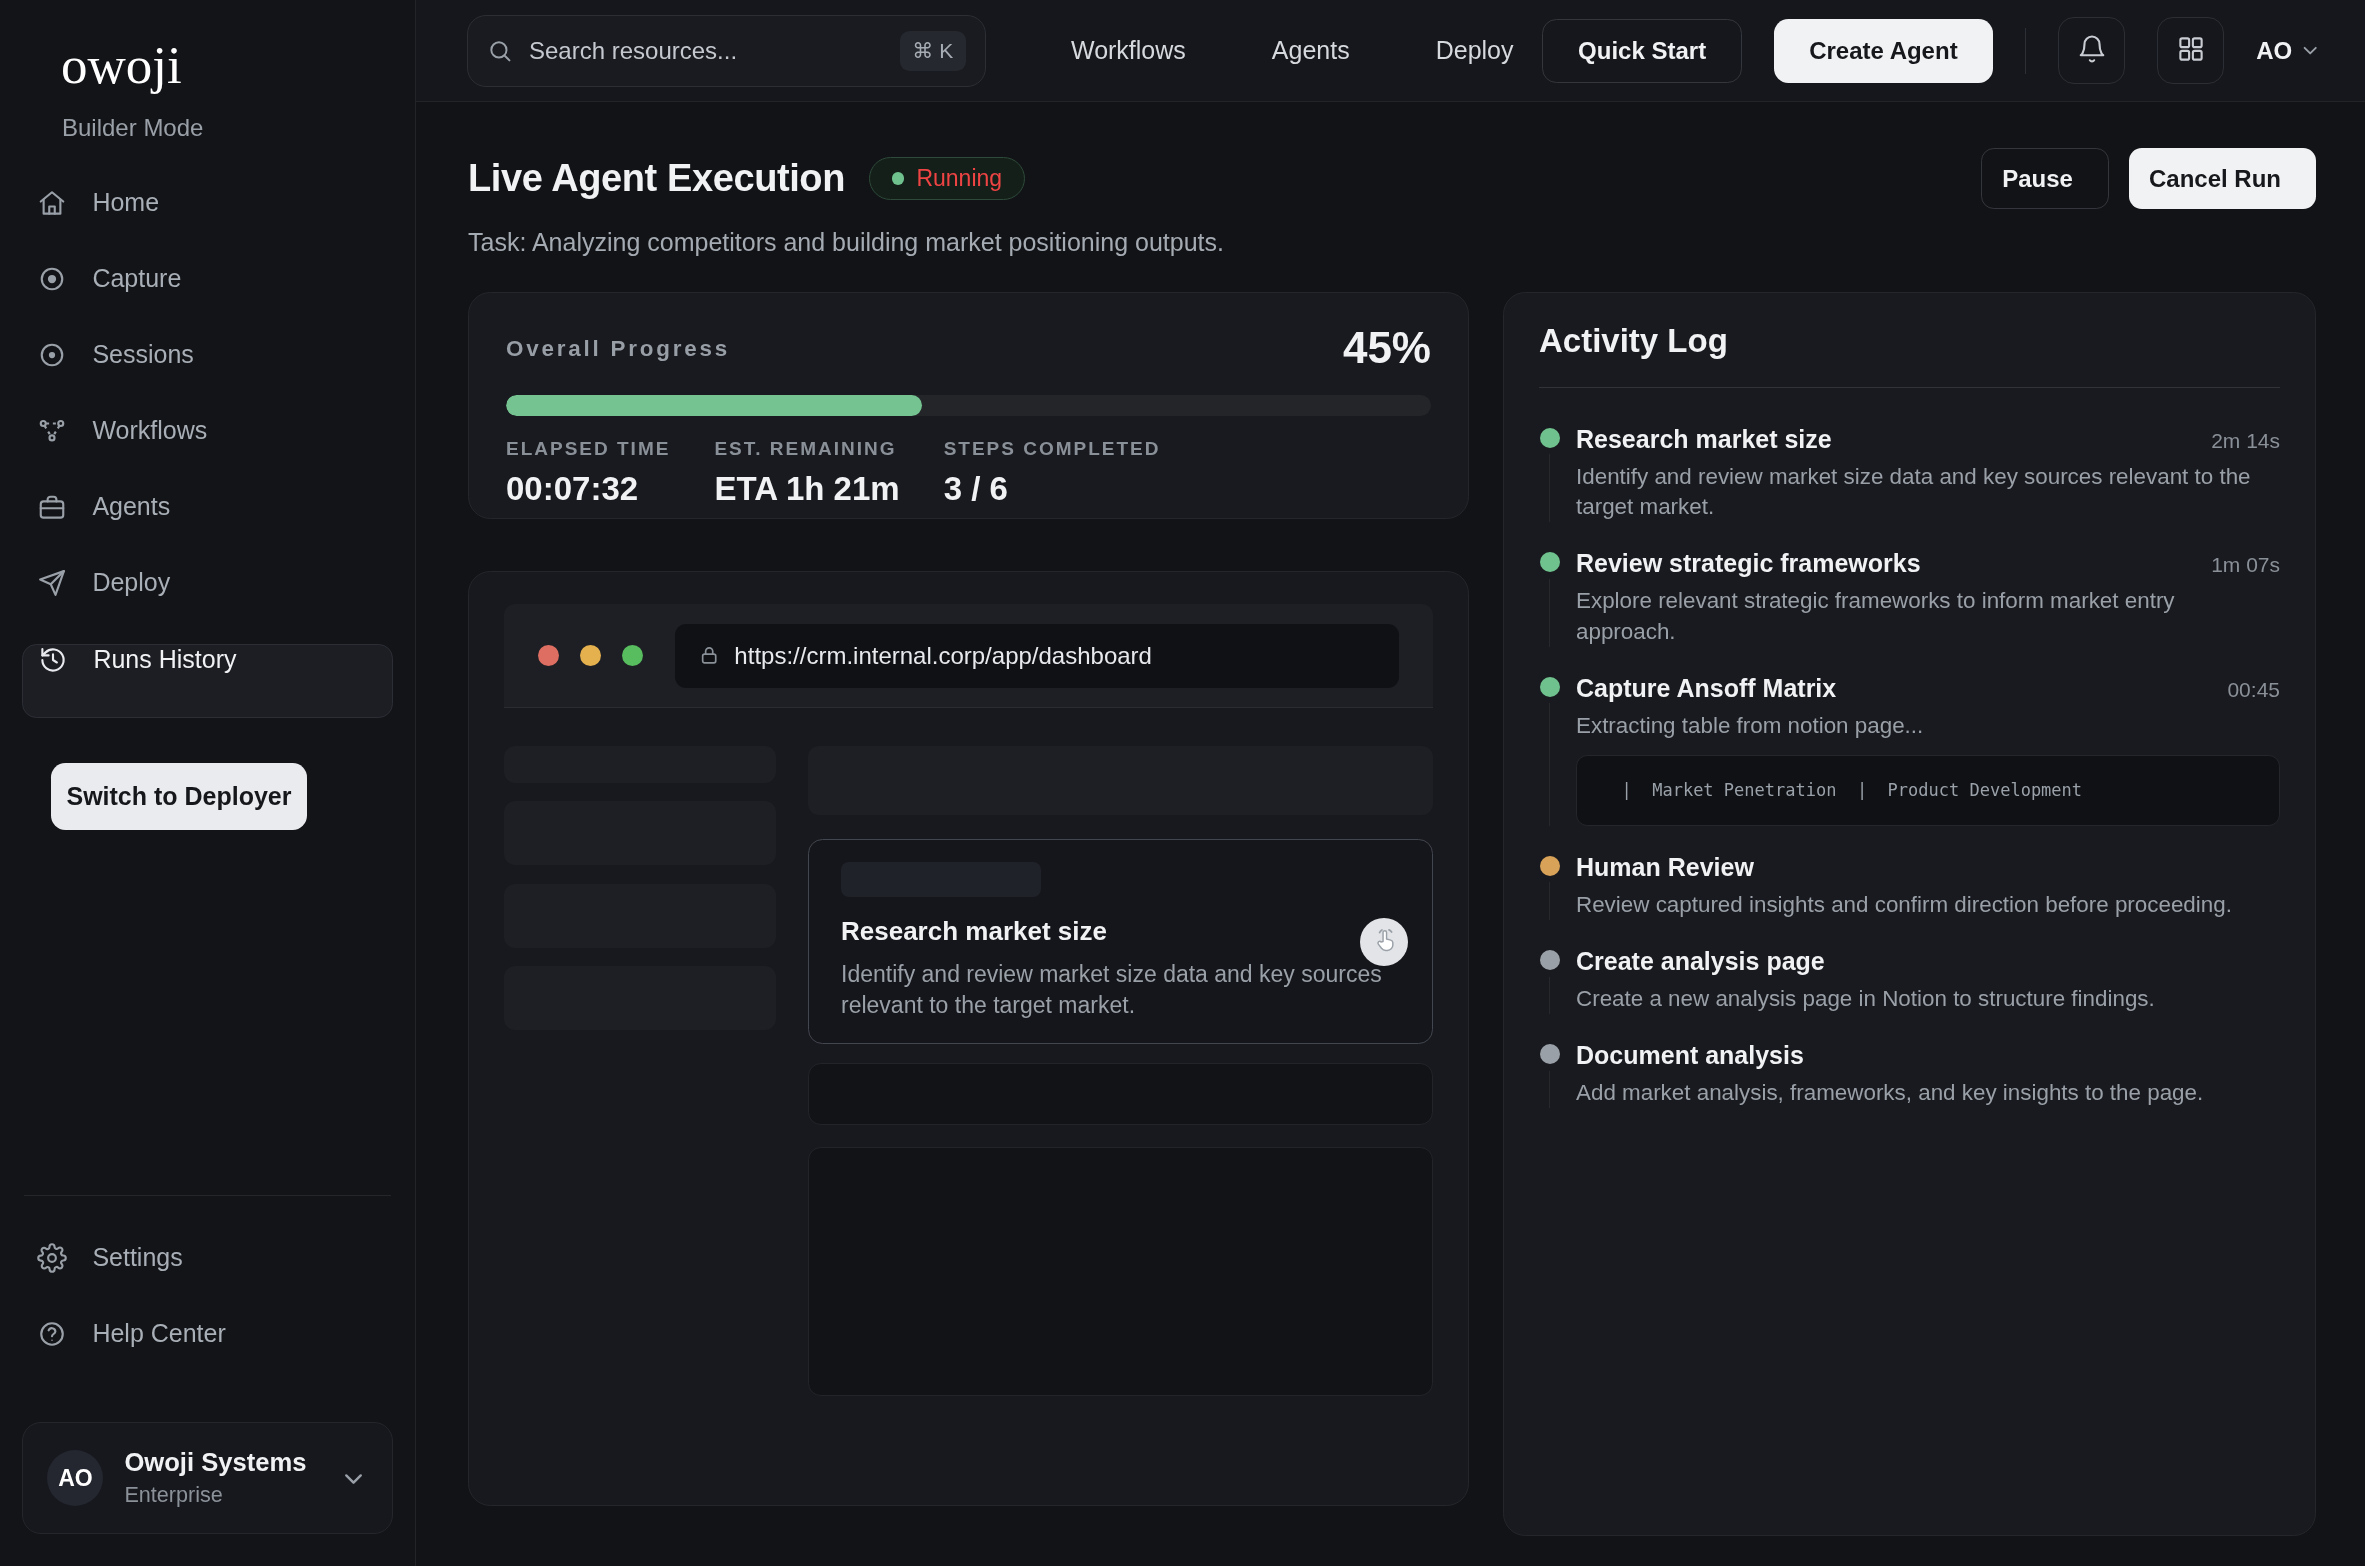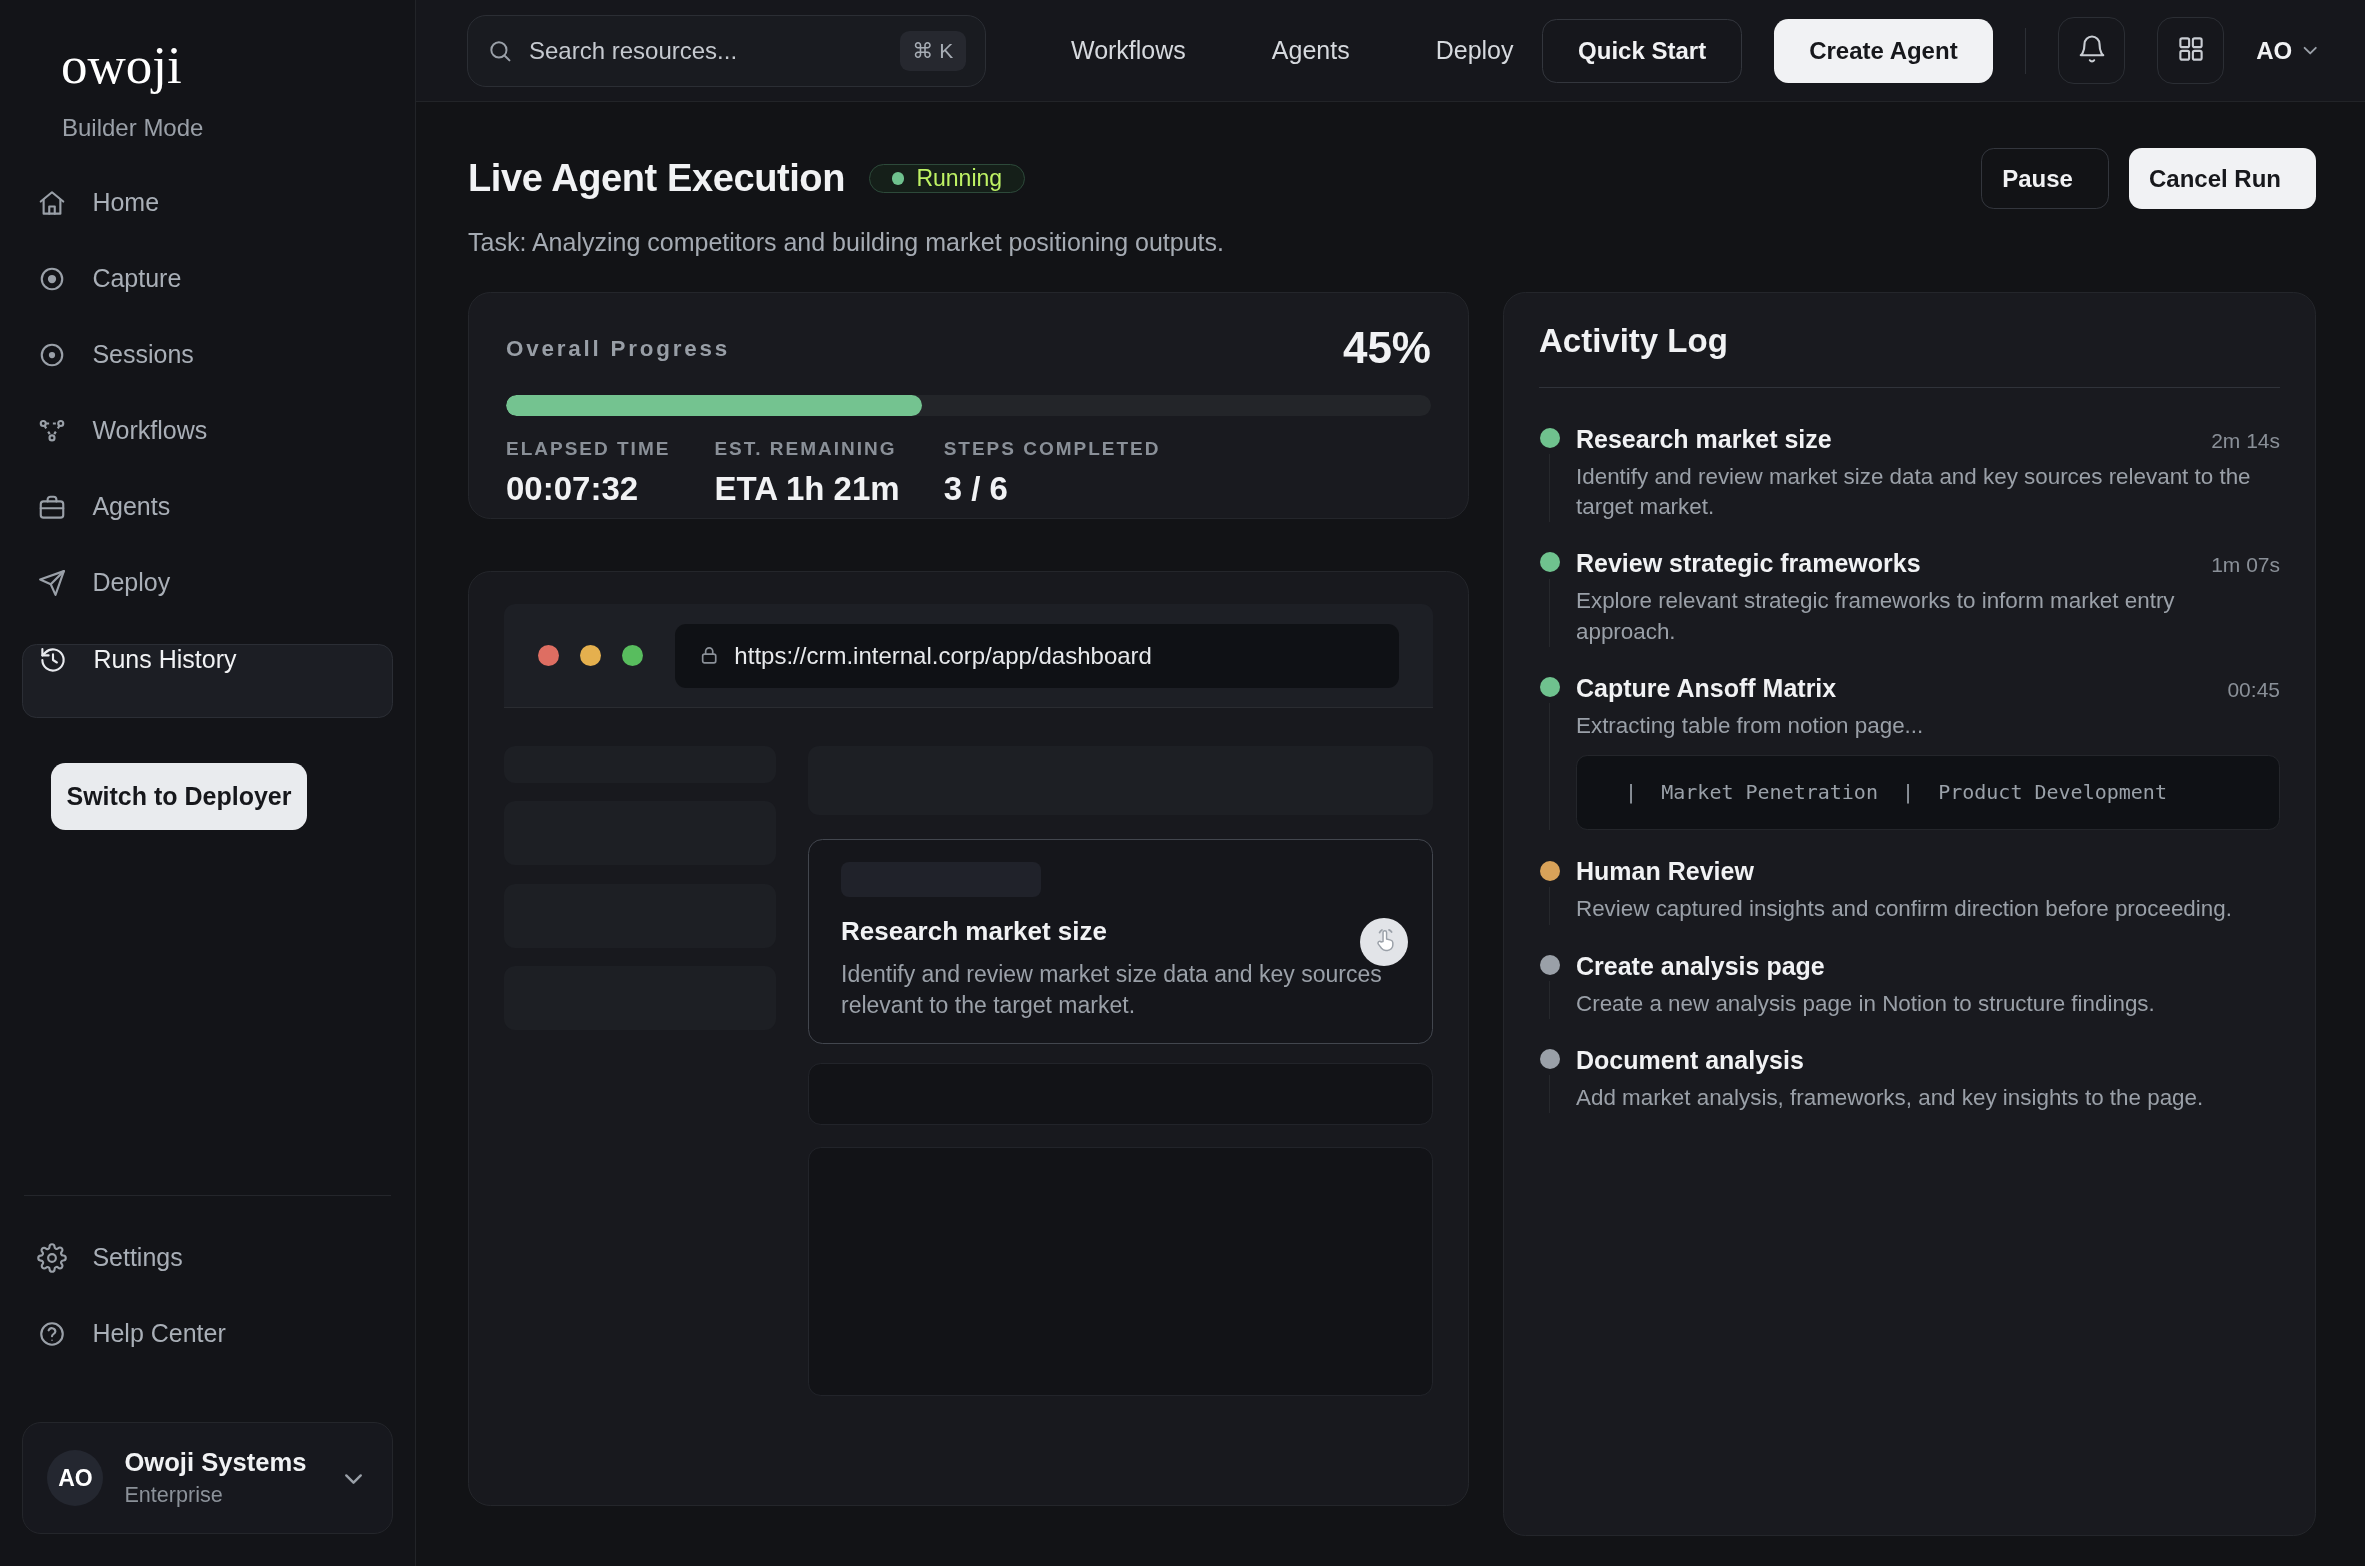--- a/index.html
+++ b/index.html
@@ -55,22 +55,22 @@
   .icon-btn svg { width:30px; height:30px; }
   .profile { display:flex; align-items:center; gap:6.4px; font-size:24px; font-weight:bold; cursor:pointer; }
   .profile-chevron { width:22.4px; height:22.4px; color:#9aa0a8; }
   .profile-chevron svg { width:100%; height:100%; }
 
   
   .main { position:absolute; left:416px; top:102px; right:0; bottom:0; padding:46px 50px 0 52px;
           display:flex; flex-direction:column; }
   .page-header { display:flex; align-items:center; }
   .page-title { font-size:38px; font-weight:bold; letter-spacing:-0.4px; }
-  .status-badge { margin-left:24px; display:inline-flex; align-items:center; gap:12px; height:29px; padding:0 21.6px;
-                  border-radius:21.6px; border:1.2px solid #2d4a3a; background:#151f19; color:#bef264; font-size:23px; }
+  .status-badge { margin-left:24px; display:inline-flex; align-items:center; gap:12px; height:43px; padding:0 21.6px;
+                  border-radius:21.6px; border:1.2px solid #2d4a3a; background:#151f19; color:#ef4444; font-size:23px; }
   .status-badge-dot { width:12.8px; height:12.8px; border-radius:50%; }
   .header-actions { margin-left:auto; display:flex; gap:20px; }
   .header-actions .btn { height:61px; border-radius:12.8px;padding-left:20px; }
   .task-line { margin-top:19px; font-size:25px; color:#a5abb3; }
   .content-grid { display:flex; gap:34px; margin-top:35px; flex:1; min-height:0; }
   .col-left { width:1001px; flex-shrink:0; display:flex; flex-direction:column; }
   .col-right { flex:1; }
 
   
   .panel { background:#191a1f; border:0.8px solid #24262b; border-radius:22.4px; }
@@ -120,21 +120,21 @@
   .log-entry { display:flex; gap:16px; padding-bottom:27px; }
   .log-rail { width:21px; display:flex; flex-direction:column; align-items:center; flex-shrink:0; }
   .log-dot { width:20px; height:20px; border-radius:50%; flex-shrink:0; margin-top:3.2px; }
   .log-line { width:1.6px; flex:1; background:#26282c; margin-top:6.4px; }
   .log-body { flex:1; min-width:0; }
   .log-head { display:flex; align-items:baseline; }
   .log-title { font-size:25px; font-weight:bold; }
   .log-time { margin-left:auto; font-size:21px; color:#8a9098; padding-left:16px; white-space:nowrap; }
   .log-desc { margin-top:8px; font-size:22.4px; color:#9aa0a8; line-height:1.35; }
   .log-code { margin-top:14.4px; background:#0f1115; border:0.8px solid #24262b; border-radius:11.2px; padding:21px 24px;
-              font-family:"DejaVu Sans Mono", monospace; font-size:20px; color:#9aa1a9;
+              font-family:"DejaVu Sans Mono", monospace; font-size:17px; color:#9aa1a9;
               white-space:pre-wrap; word-break:break-word; line-height:1.55; }
 </style>
 </head>
 <body>
 
 <div class="app">
 
   <aside class="sidebar">
     <div class="logo">owoji</div>
     <div class="mode-label">Builder Mode</div>

